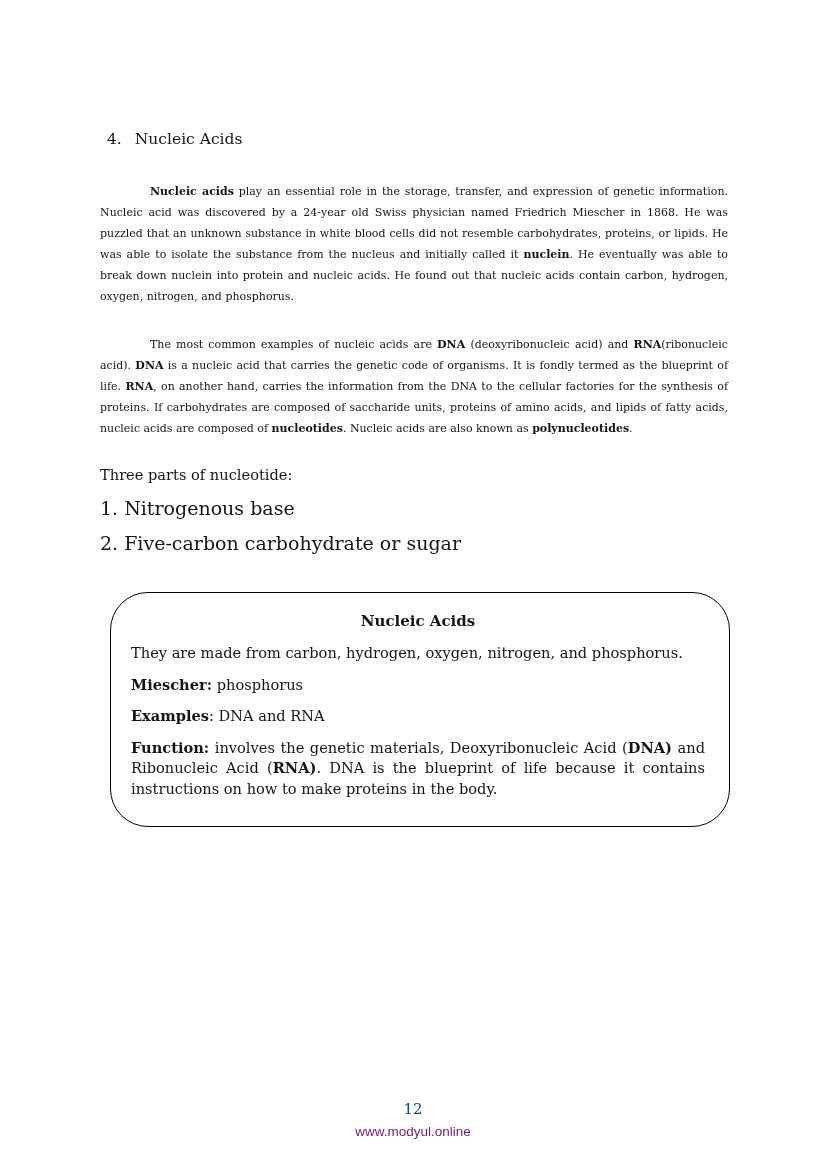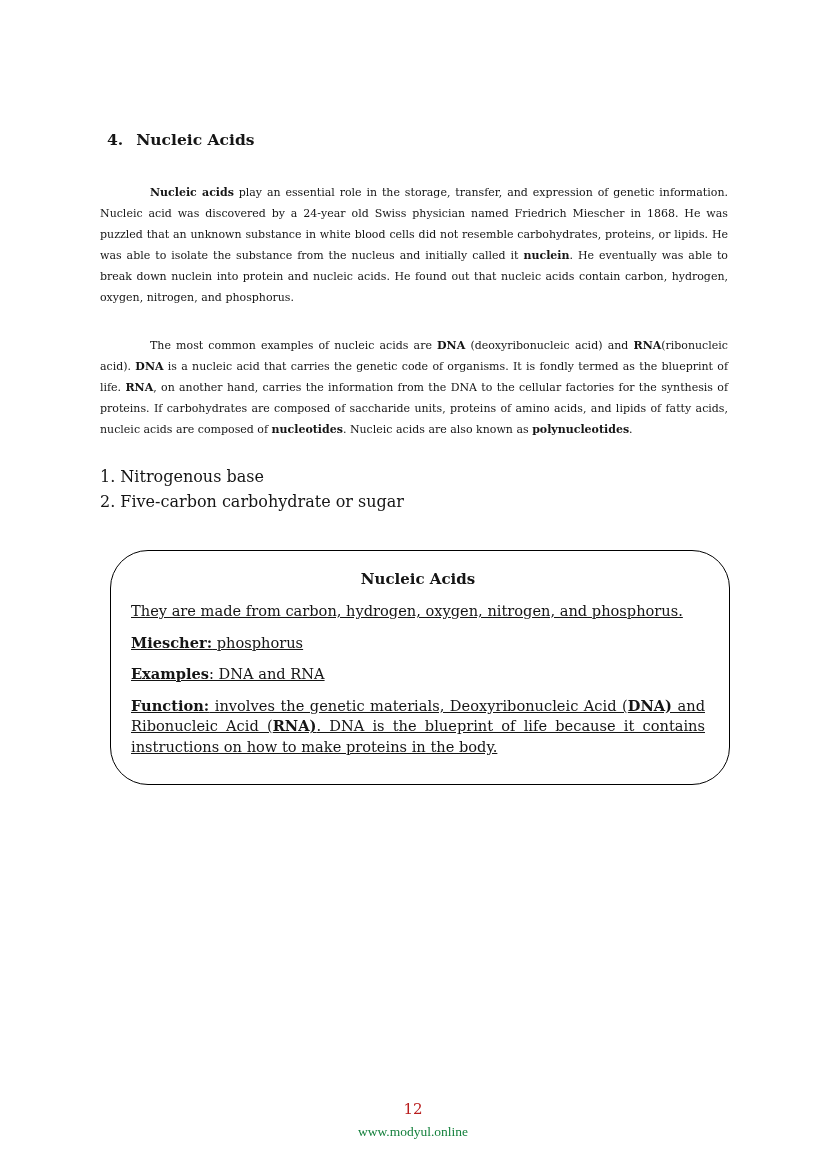--- a/index.html
+++ b/index.html
@@ -18,97 +18,97 @@
     overflow: hidden;
     background: #ffffff;
   }
   .content {
     position: absolute;
     left: 100px;
     top: 130px;
     width: 628px;
   }
   .doc-heading {
-    font-weight: bold;
+    font-weight: normal;
     font-size: 15.5px;
     margin: 0 0 33px 7px;
   }
   .doc-heading .heading-num { margin-right: 13px; }
   p.body-par {
     font-size: 11px;
     line-height: 21px;
     text-align: justify;
     text-indent: 50px;
     margin: 16px 0 27px 0;
   }
   .bold { font-weight: bold; }
   .list-intro {
     font-size: 14.6px;
     margin: 11px 0 10px 0;
   }
   .list-item {
-    font-size: 16px;
+    font-size: 19px;
     line-height: 19px;
-    margin: 0 0 6px 0;
+    margin: 16px 0 6px 0;
   }
   .info-box {
     margin: 39px 0 0 10px;
     width: 620px;
     border: 1.5px solid #000000;
     border-radius: 38px;
     padding: 15px 24px 18px 20px;
   }
   .box-title {
     text-align: center;
     font-weight: bold;
     font-size: 15px;
     margin: 4px 0 13px 0;
   }
   .box-par {
     font-size: 14.6px;
     line-height: 20.6px;
     text-align: justify;
     margin: 0 0 11px 0;
-    text-decoration: underline;
   }
   .box-par:last-child { margin-bottom: 8px; }
   .footer-page-number {
     position: absolute;
     left: 0;
     top: 1100px;
     width: 826px;
     text-align: center;
     font-size: 15px;
-    color: #b91c1c;
+    color: #0c4a6e;
   }
   .footer-watermark {
     position: absolute;
     left: 0;
     top: 1124px;
     width: 826px;
     text-align: center;
     font-size: 13.5px;
-    color: #15803d;
-    font-family: Liberation Serif, serif;
+    color: #701a75;
+    font-family: Liberation Sans, sans-serif;
   }
 </style>
 </head>
 <body>
 
 <div class="page">
   <div class="content">
 
     <h2 class="doc-heading">
       <span class="heading-num">4.</span><span>Nucleic Acids</span>
     </h2>
 
     <p class="body-par"><span class="bold">Nucleic acids</span><span> play an essential role in the storage, transfer, and expression of genetic information. Nucleic acid was discovered by a 24-year old Swiss physician named Friedrich Miescher in 1868. He was puzzled that an unknown substance in white blood cells did not resemble carbohydrates, proteins, or lipids. He was able to isolate the substance from the nucleus and initially called it </span><span class="bold">nuclein</span><span>.  He eventually was able to break down nuclein into protein and nucleic acids. He found out that nucleic acids contain carbon, hydrogen, oxygen, nitrogen, and phosphorus.</span></p>
 
     <p class="body-par"><span>The most common examples of nucleic acids are </span><span class="bold">DNA</span><span> (deoxyribonucleic acid) and </span><span class="bold">RNA</span><span>(ribonucleic acid). </span><span class="bold">DNA</span><span> is a nucleic acid that carries the genetic code of organisms. It is fondly termed as the blueprint of life. </span><span class="bold">RNA</span><span>, on another hand, carries the information from the DNA to the cellular factories for the synthesis of proteins. If carbohydrates are composed of saccharide units, proteins of amino acids, and lipids of fatty acids, nucleic acids are composed of </span><span class="bold">nucleotides</span><span>. Nucleic acids are also known as </span><span class="bold">polynucleotides</span><span>.</span></p>
 
+    <p class="list-intro">Three parts of nucleotide:</p>
 
     <div>
       <p class="list-item">1. Nitrogenous base</p>
       <p class="list-item">2. Five-carbon carbohydrate or sugar</p>
     </div>
 
     <div class="info-box">
       <p class="box-title">Nucleic Acids</p>
       <p class="box-par"><span>They are made from carbon, hydrogen, oxygen, nitrogen, and phosphorus.</span></p>
       <p class="box-par"><span class="bold">Miescher:</span><span> phosphorus</span></p>

